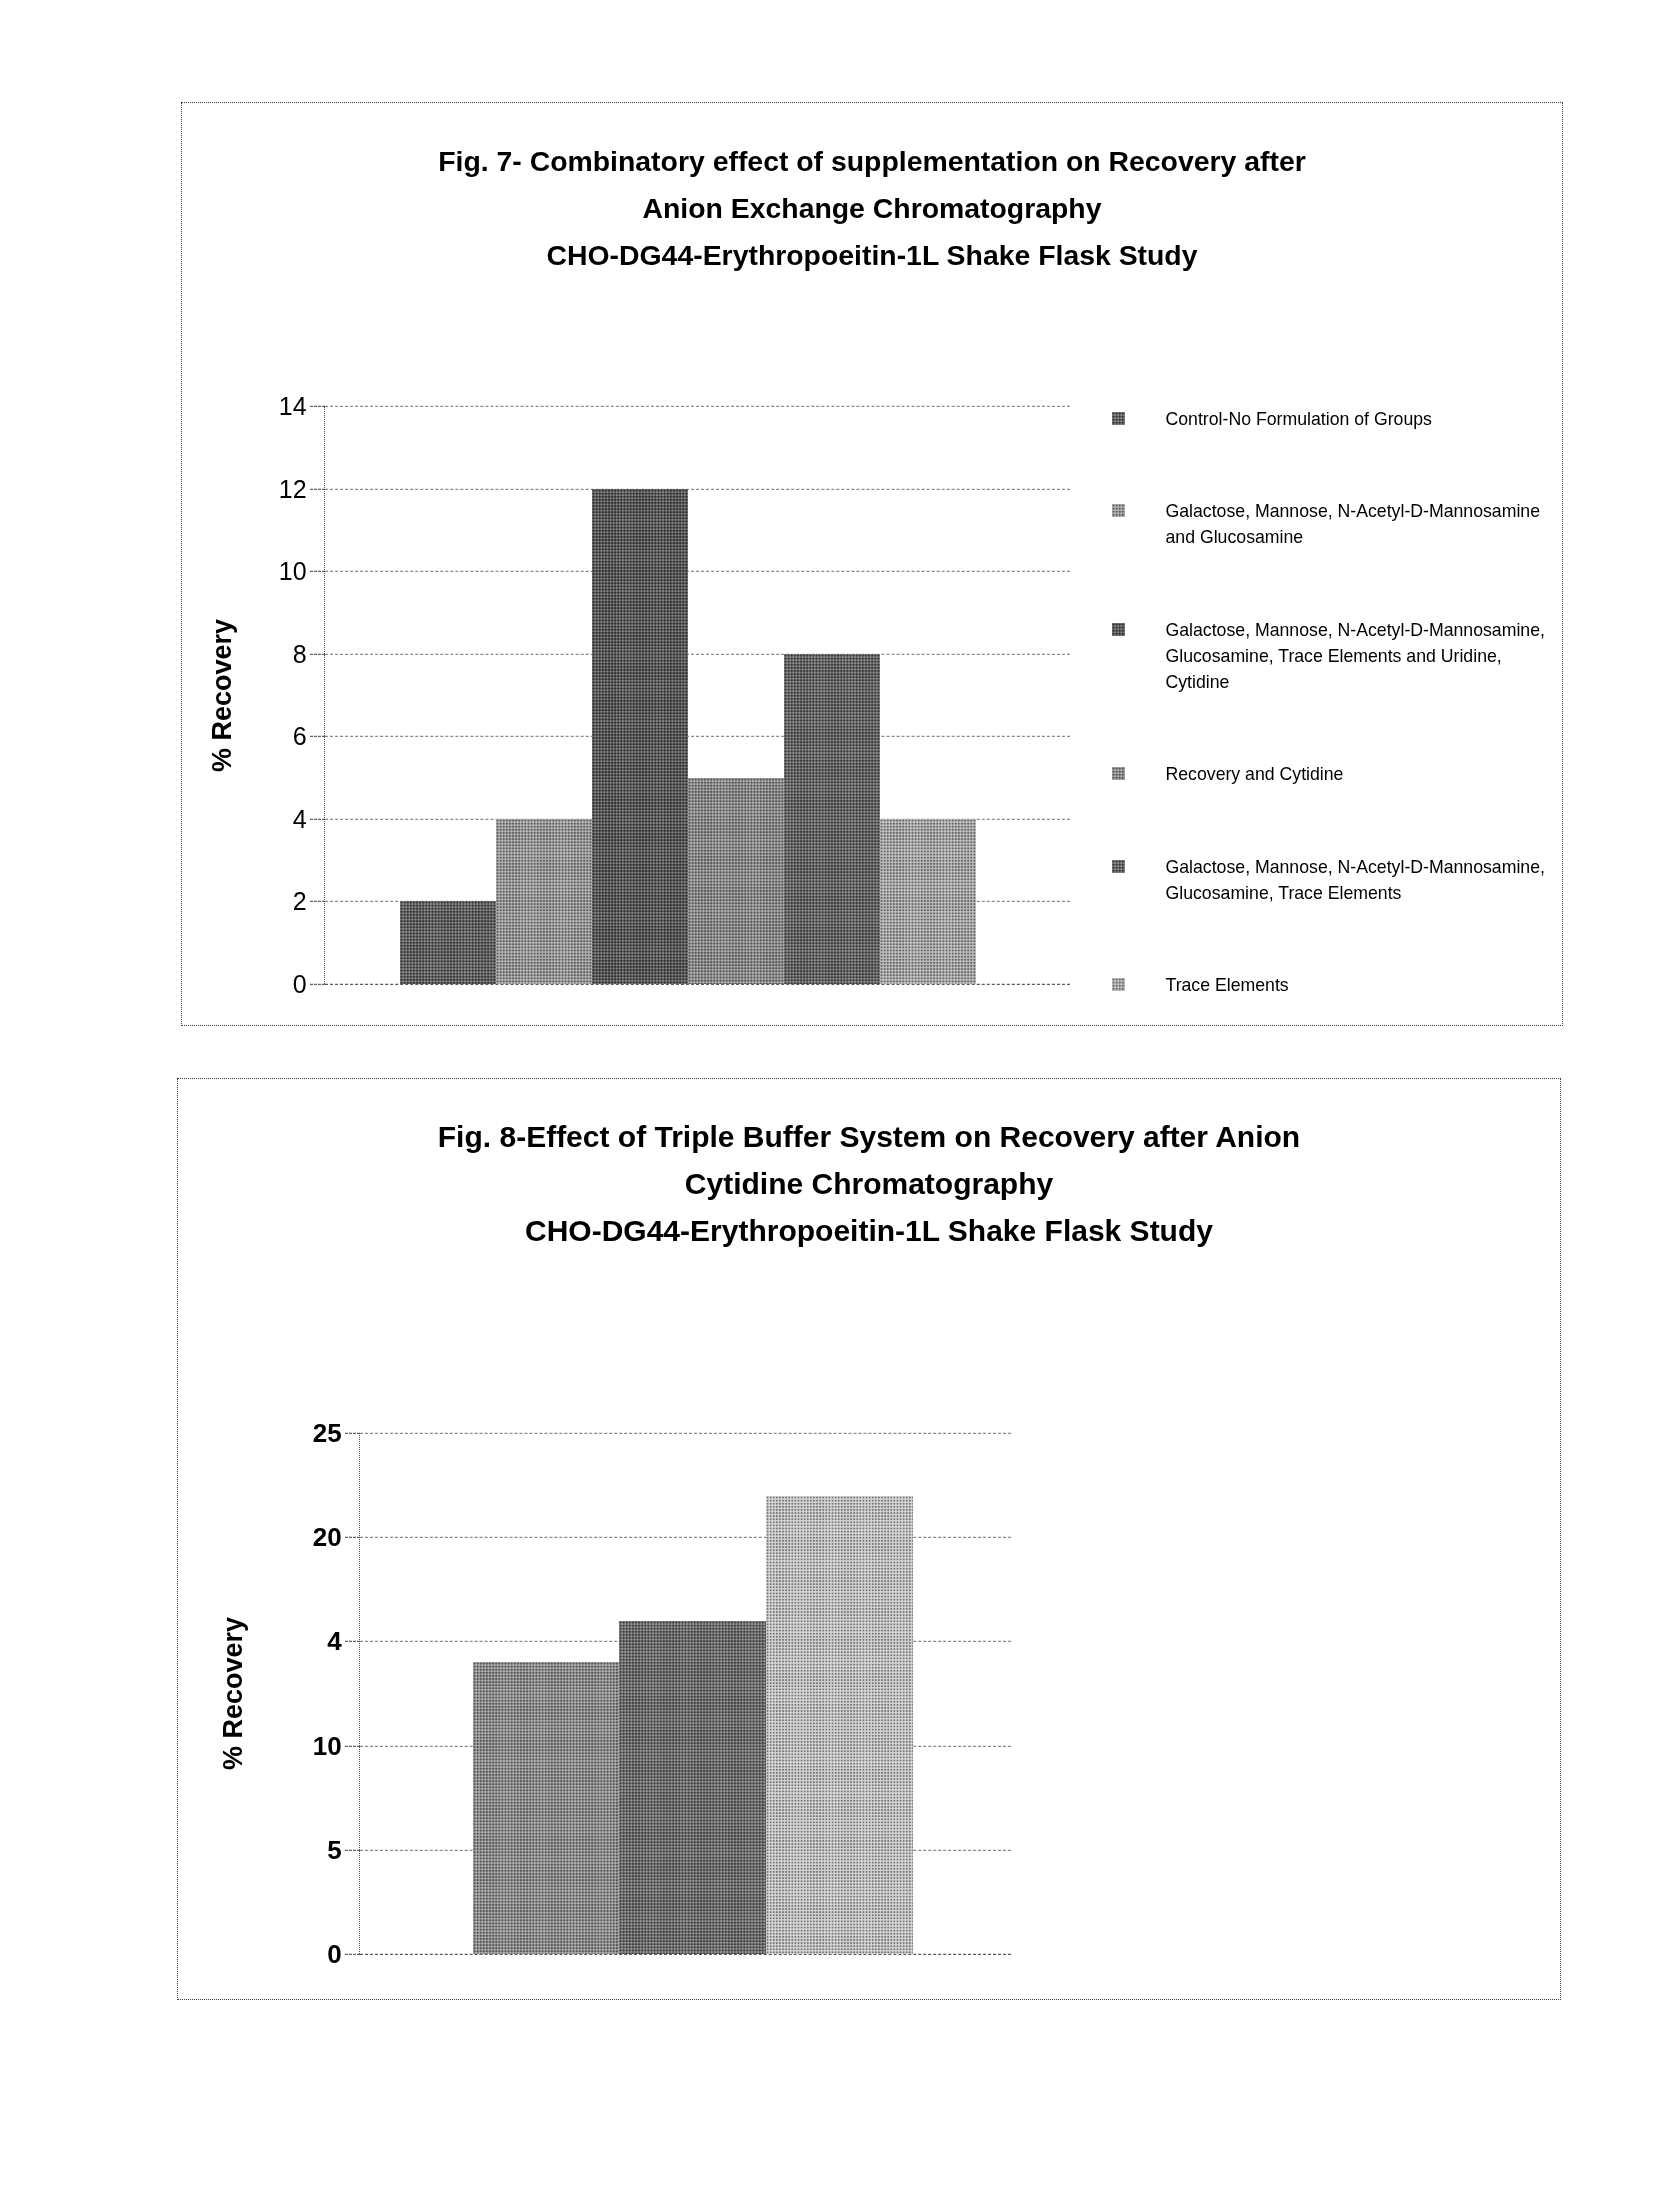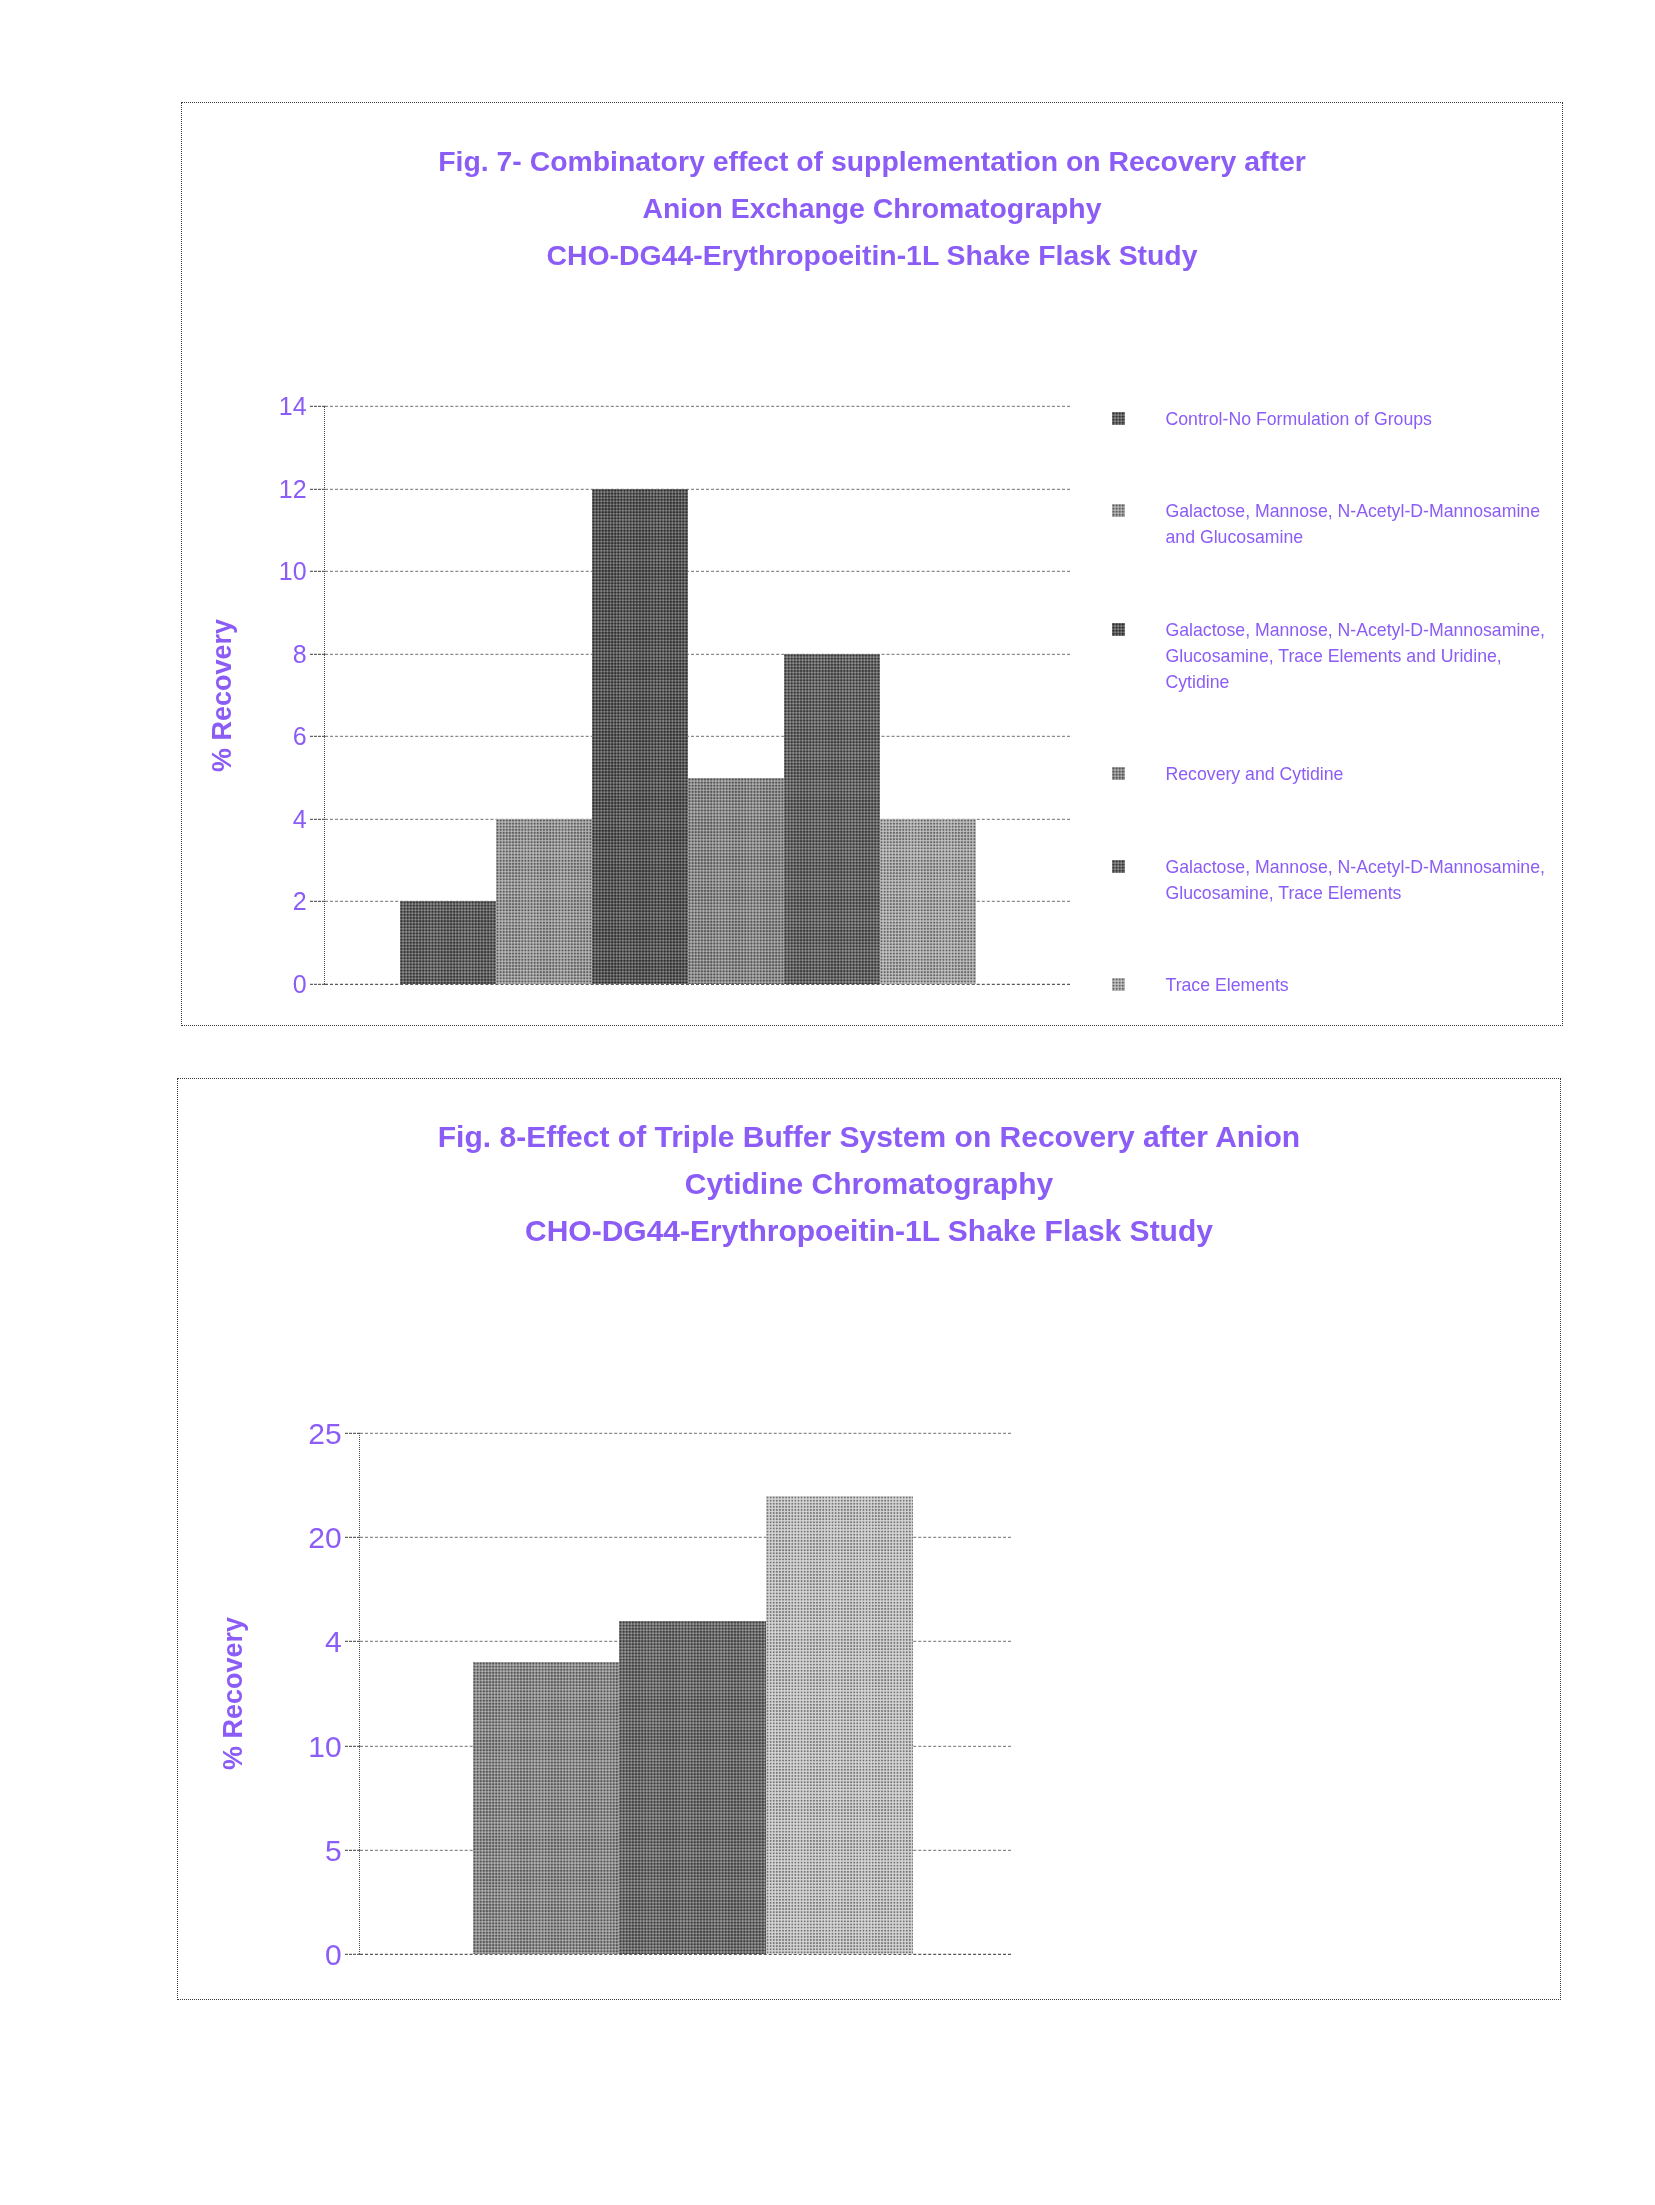--- a/index.html
+++ b/index.html
@@ -1,21 +1,21 @@
 <!DOCTYPE html>
 <html style="font-size:12.3px"><head>
 <meta charset="utf-8">
 <style>
   html, body { margin: 0; padding: 0; background: #ffffff; }
   .page {
     position: relative;
     width: 1656px; height: 2205px;
     background: #ffffff;
     font-family: "Liberation Sans", sans-serif;
-    color: #8b5cf6;
+    color: #000000;
     overflow: hidden;
   }
   .panel {
     position: absolute;
     border: 1.5px dotted #3a3a3a;
     background: #ffffff;
     box-sizing: border-box;
   }
   #p7 { left: 181px; top: 102px;  width: 1382px; height: 924px; }
   #p8 { left: 177px; top: 1078px; width: 1384px; height: 922px; }
@@ -43,21 +43,21 @@
     position: absolute; left: -15.4px; width: 15.4px; height: 0;
     border-top: 1.5px dashed #3c3c3c;
     transform: translateY(0.8px);
   }
   .ticklabel {
     position: absolute; right: calc(100% + 18.4px); width: 69px;
     text-align: right; transform: translateY(52%);
     white-space: nowrap;
   }
   #p7 .ticklabel { font-size: 25px; }
-  #p8 .ticklabel { font-size: 30px; }
+  #p8 .ticklabel { font-size: 26px; font-weight: bold; }
 
   .ylabel {
     position: absolute;
     writing-mode: vertical-rl;
     transform: rotate(180deg);
     text-align: center;
     font-weight: bold;
   }
   #p7 .ylabel { left: 24.6px; top: 303px; height: 578px; font-size: 27px; }
   #p8 .ylabel { left: 40px; top: 354px; height: 521px; font-size: 27px; }

